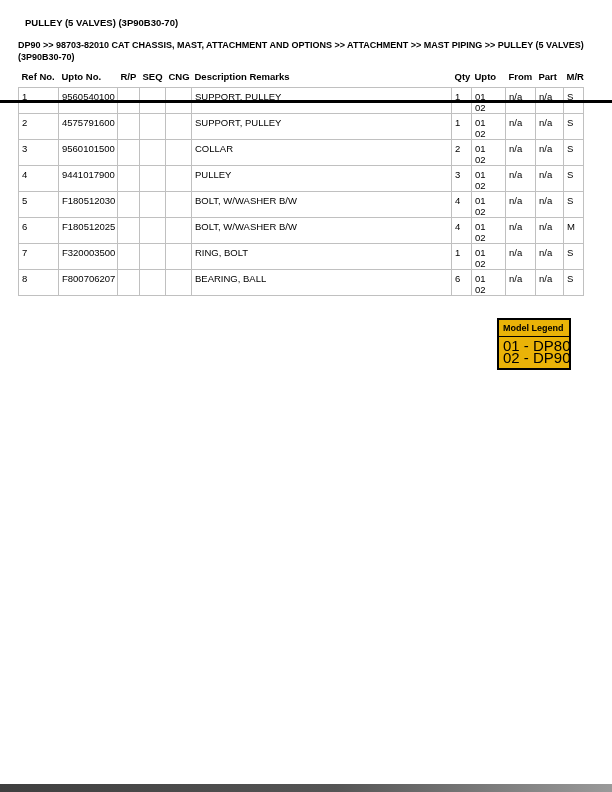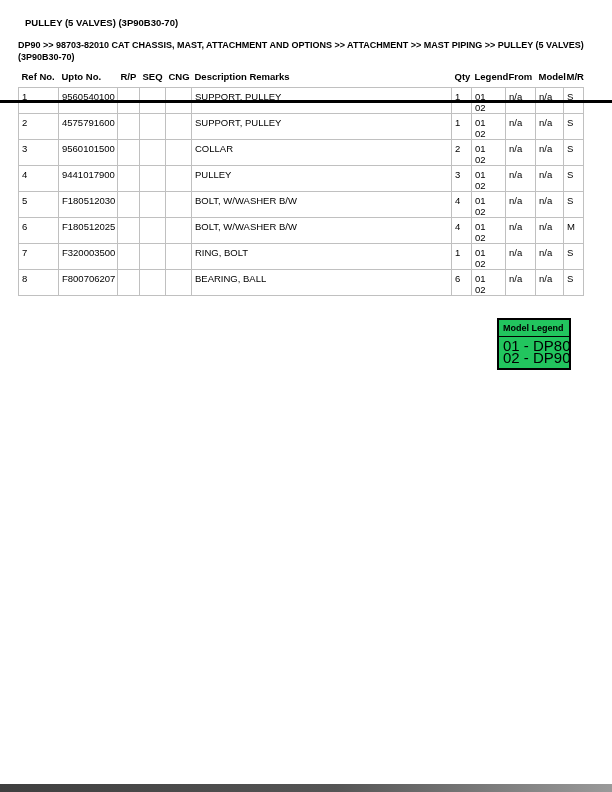--- a/index.html
+++ b/index.html
@@ -36,21 +36,21 @@
     padding:3px 3px 0 3px; height:26px;
     overflow:hidden; white-space:nowrap;
   }
   .header-rule {
     position:absolute; left:0; top:100px; width:612px; height:3px;
     background:#000000;
   }
 
   .model-legend {
     position:absolute; left:497px; top:318px; width:74px;
-    border:2px solid #000; background:#22c55e;
+    border:2px solid #000; background:#eab308;
   }
   .model-legend-title {
     font-size:9px; font-weight:bold; padding:3px 4px 3px 4px;
     border-bottom:1.5px solid #000; white-space:nowrap;
   }
   .model-legend-items { padding:3px 4px 4px 4px; }
   .model-legend-item { font-size:15px; line-height:12px; white-space:nowrap; }
 
   .bottom-bar {
     position:absolute; left:0; bottom:0; width:612px; height:8px;
@@ -83,23 +83,23 @@
       </colgroup>
       <thead>
         <tr>
           <th>Ref No.</th>
           <th>Upto No.</th>
           <th>R/P</th>
           <th>SEQ</th>
           <th>CNG</th>
           <th>Description Remarks</th>
           <th>Qty</th>
-          <th>Legend</th>
+          <th>Upto</th>
           <th>From</th>
-          <th>Model</th>
+          <th>Part</th>
           <th>M/R</th>
         </tr>
       </thead>
       <tbody>
     <tr>
       <td>1</td>
       <td>9560540100</td>
       <td></td>
       <td></td>
       <td></td>

